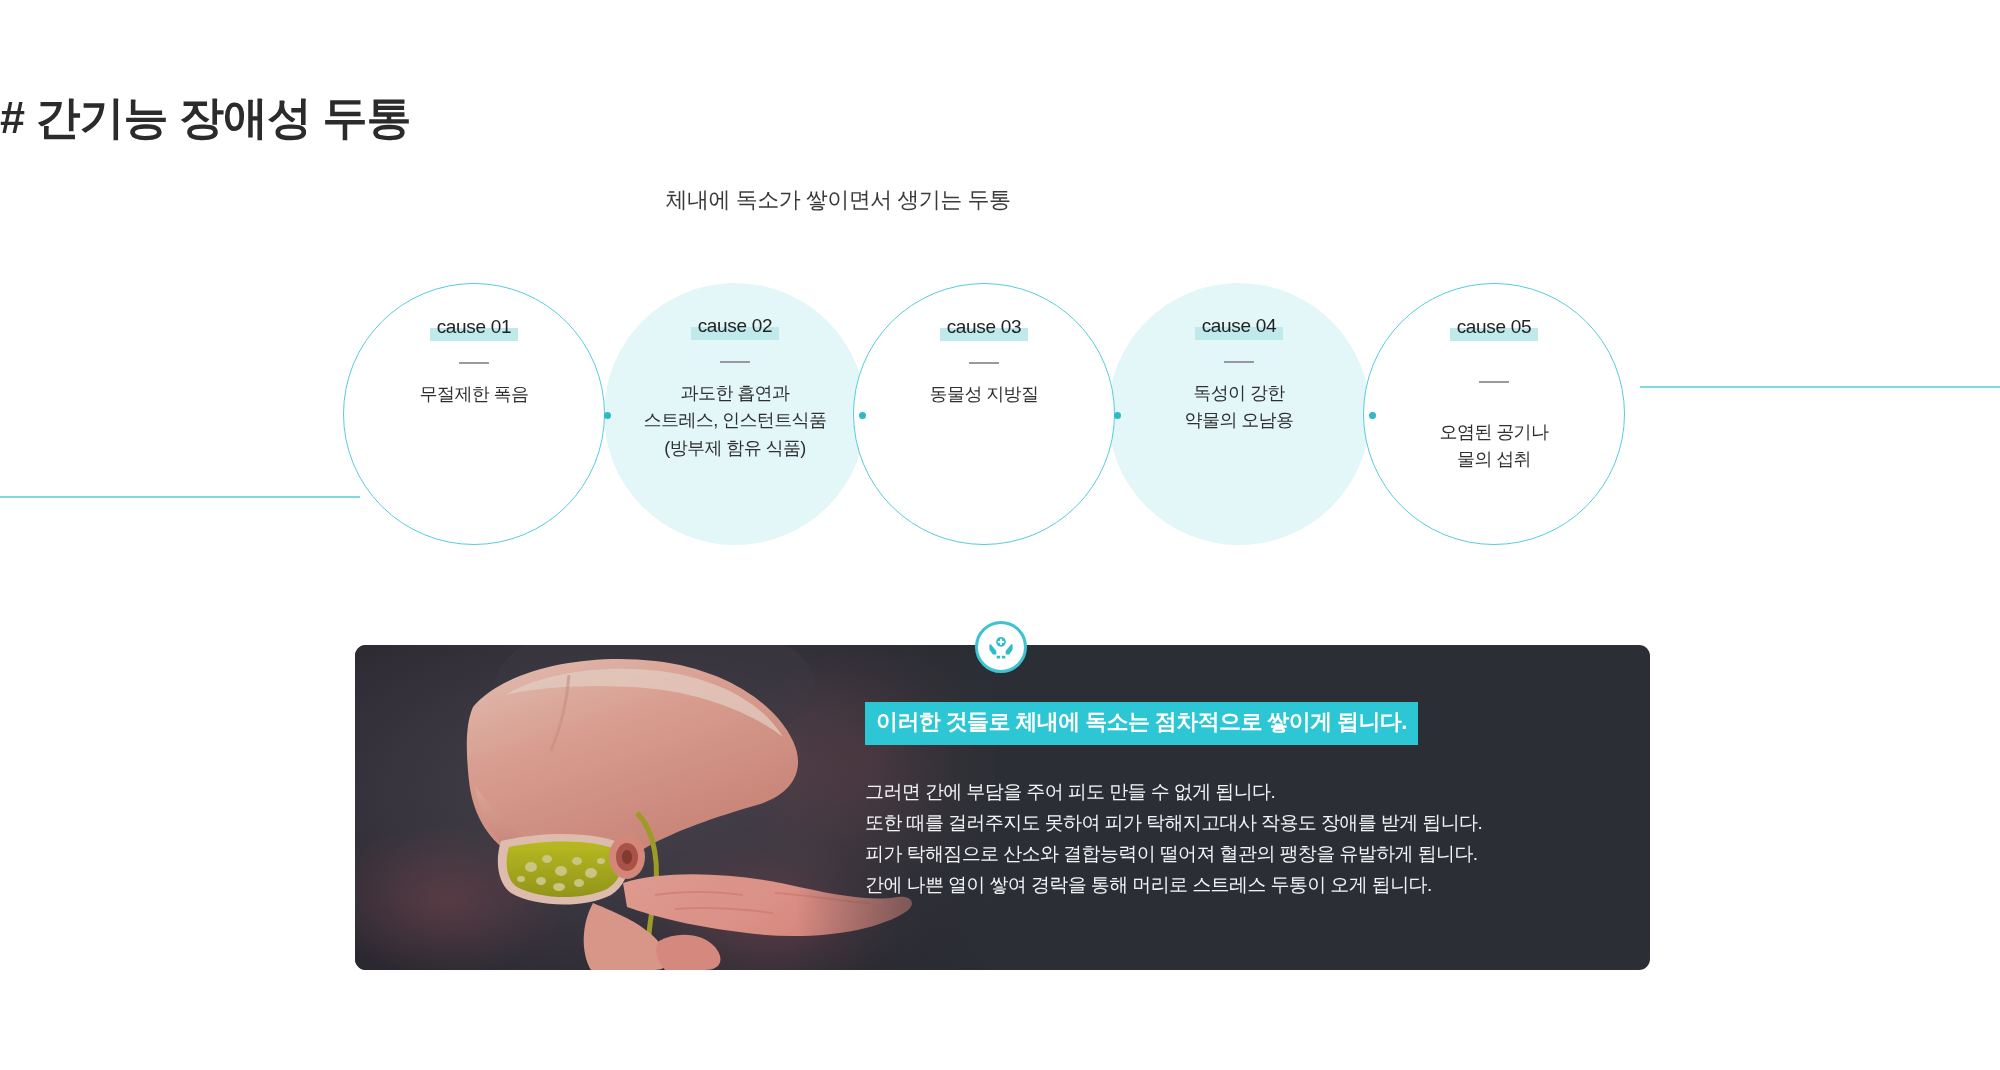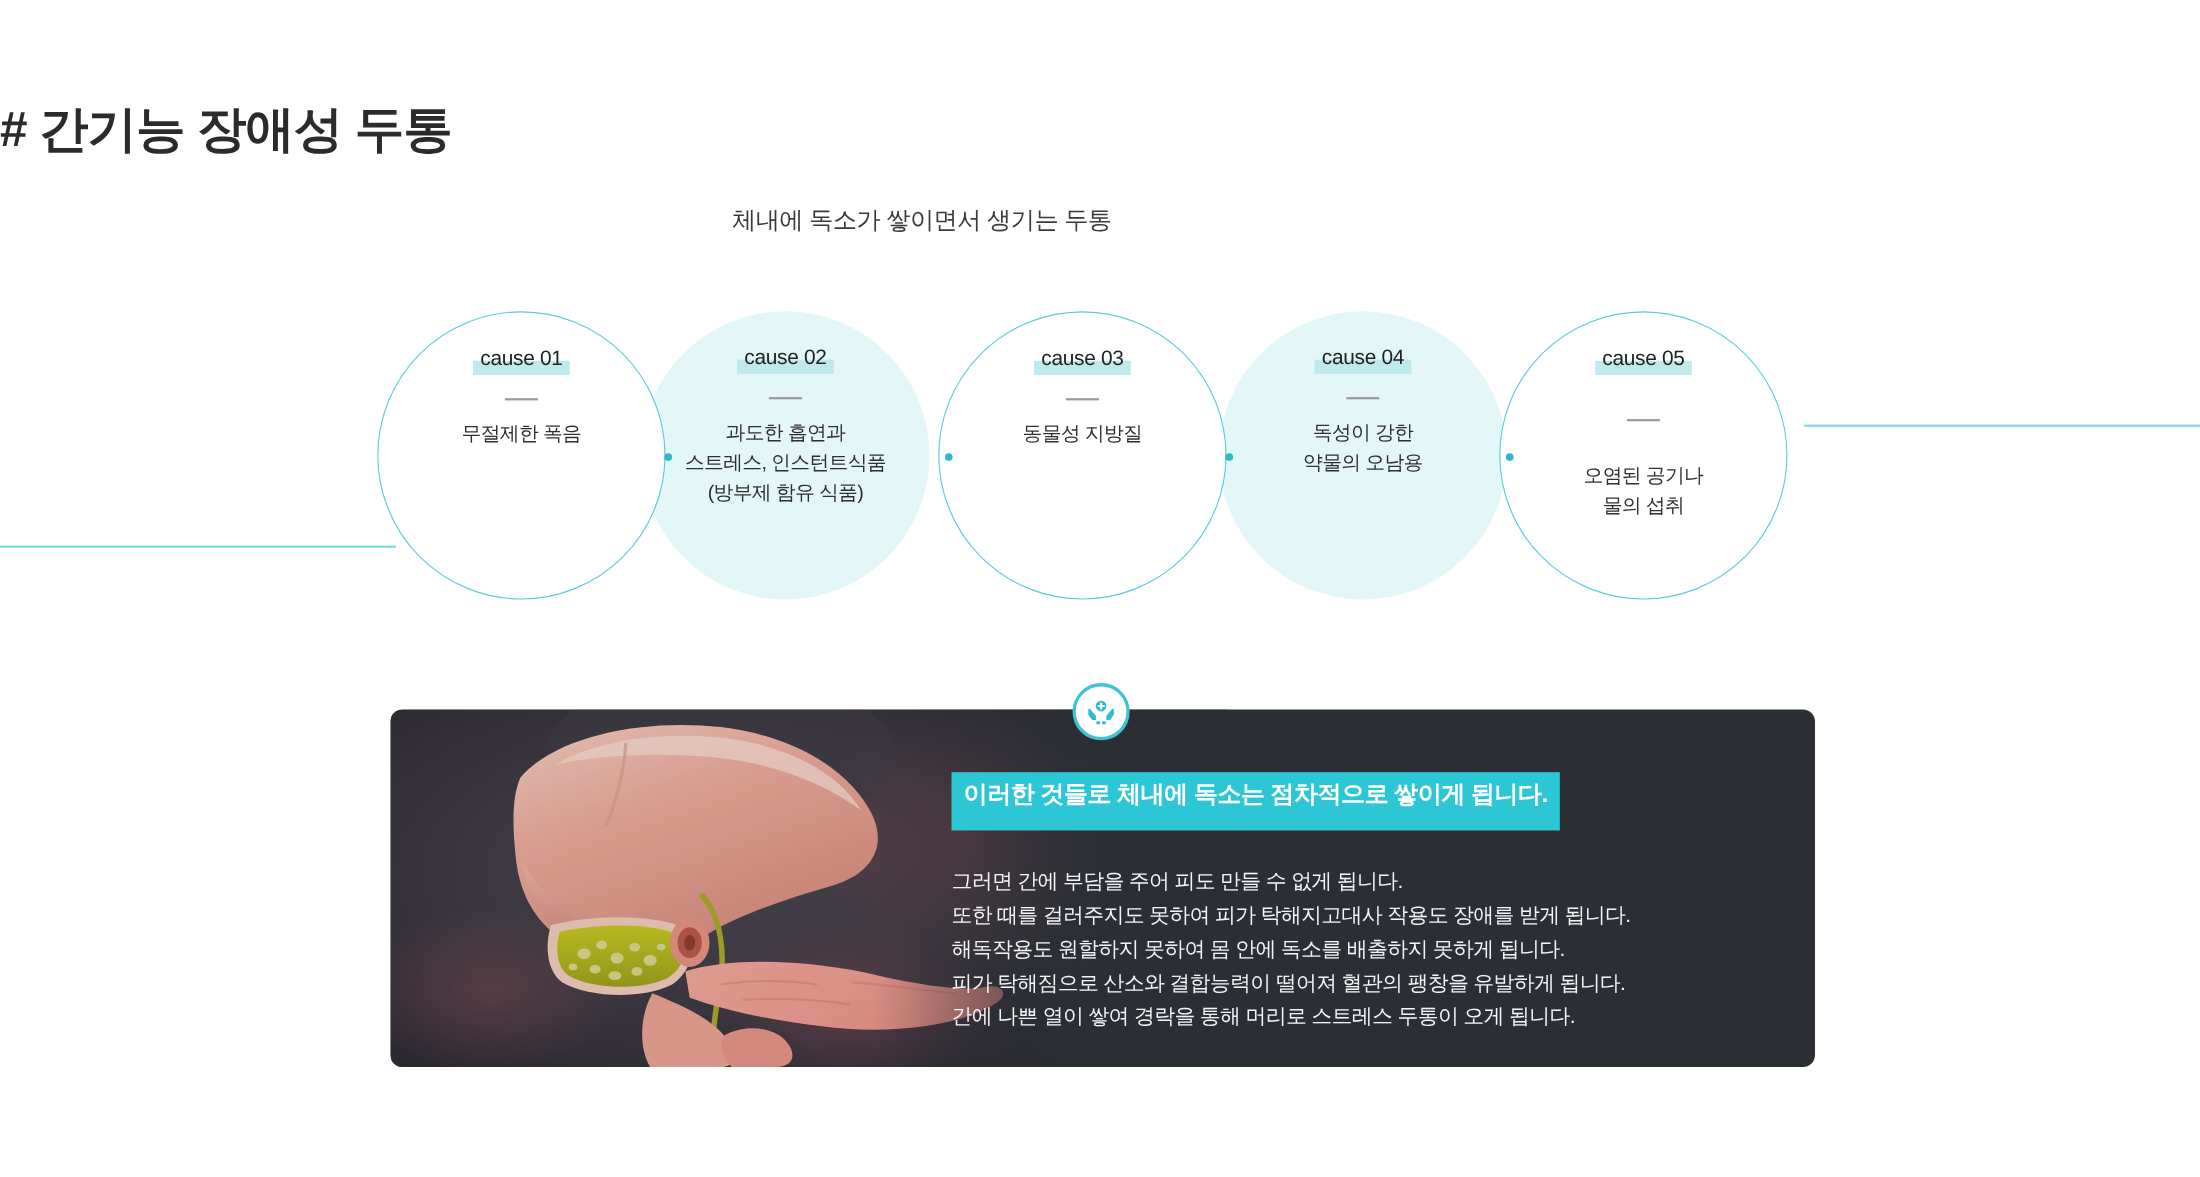--- a/index.html
+++ b/index.html
@@ -173,21 +173,21 @@
     width: 740px;
     z-index: 5;
   }
   .panel-headline {
     display: inline-block;
     background: #2cc6d4;
     color: #ffffff;
     font-size: 22px;
     font-weight: 700;
     letter-spacing: -0.6px;
-    padding: 7px 11px 21px 11px;
+    padding: 7px 11px 11px 11px;
     line-height: 1.15;
   }
   .panel-body {
     margin-top: 32px;
     color: #f2f4f5;
     font-size: 19px;
     line-height: 1.62;
     letter-spacing: -0.6px;
   }
   .panel-body div { white-space: nowrap; }
@@ -204,21 +204,21 @@
   <div class="rail rail-right"></div>
 
   <div class="circle-row">
 
     <div class="cause-circle outline" style="left:343px; top:0;">
       <span class="cause-label">cause 01</span>
       <span class="cause-divider"></span>
       <span class="cause-text">무절제한 폭음</span>
     </div>
 
-    <div class="cause-circle filled" style="left:583px; top:0;">
+    <div class="cause-circle filled" style="left:604px; top:0;">
       <span class="cause-label">cause 02</span>
       <span class="cause-divider"></span>
       <span class="cause-text">과도한 흡연과
 스트레스, 인스턴트식품
 (방부제 함유 식품)</span>
     </div>
 
     <div class="cause-circle outline" style="left:853px; top:0;">
       <span class="cause-label">cause 03</span>
       <span class="cause-divider"></span>
@@ -353,20 +353,19 @@
 
     <div class="panel-fade"></div>
 
     <div class="panel-content">
       <div>
         <span class="panel-headline">이러한 것들로 체내에 독소는 점차적으로 쌓이게 됩니다.</span>
       </div>
       <div class="panel-body">
         <div>그러면 간에 부담을 주어 피도 만들 수 없게 됩니다.</div>
         <div>또한 때를 걸러주지도 못하여 피가 탁해지고대사 작용도 장애를 받게 됩니다.</div>
-        <div>해독작용도 원할하지 못하여 몸 안에 독소를 배출하지 못하게 됩니다.</div>
         <div>피가 탁해짐으로 산소와 결합능력이 떨어져 혈관의 팽창을 유발하게 됩니다.</div>
         <div>간에 나쁜 열이 쌓여 경락을 통해 머리로 스트레스 두통이 오게 됩니다.</div>
       </div>
     </div>
   </div>
 
 </div>
 
 </body></html>

